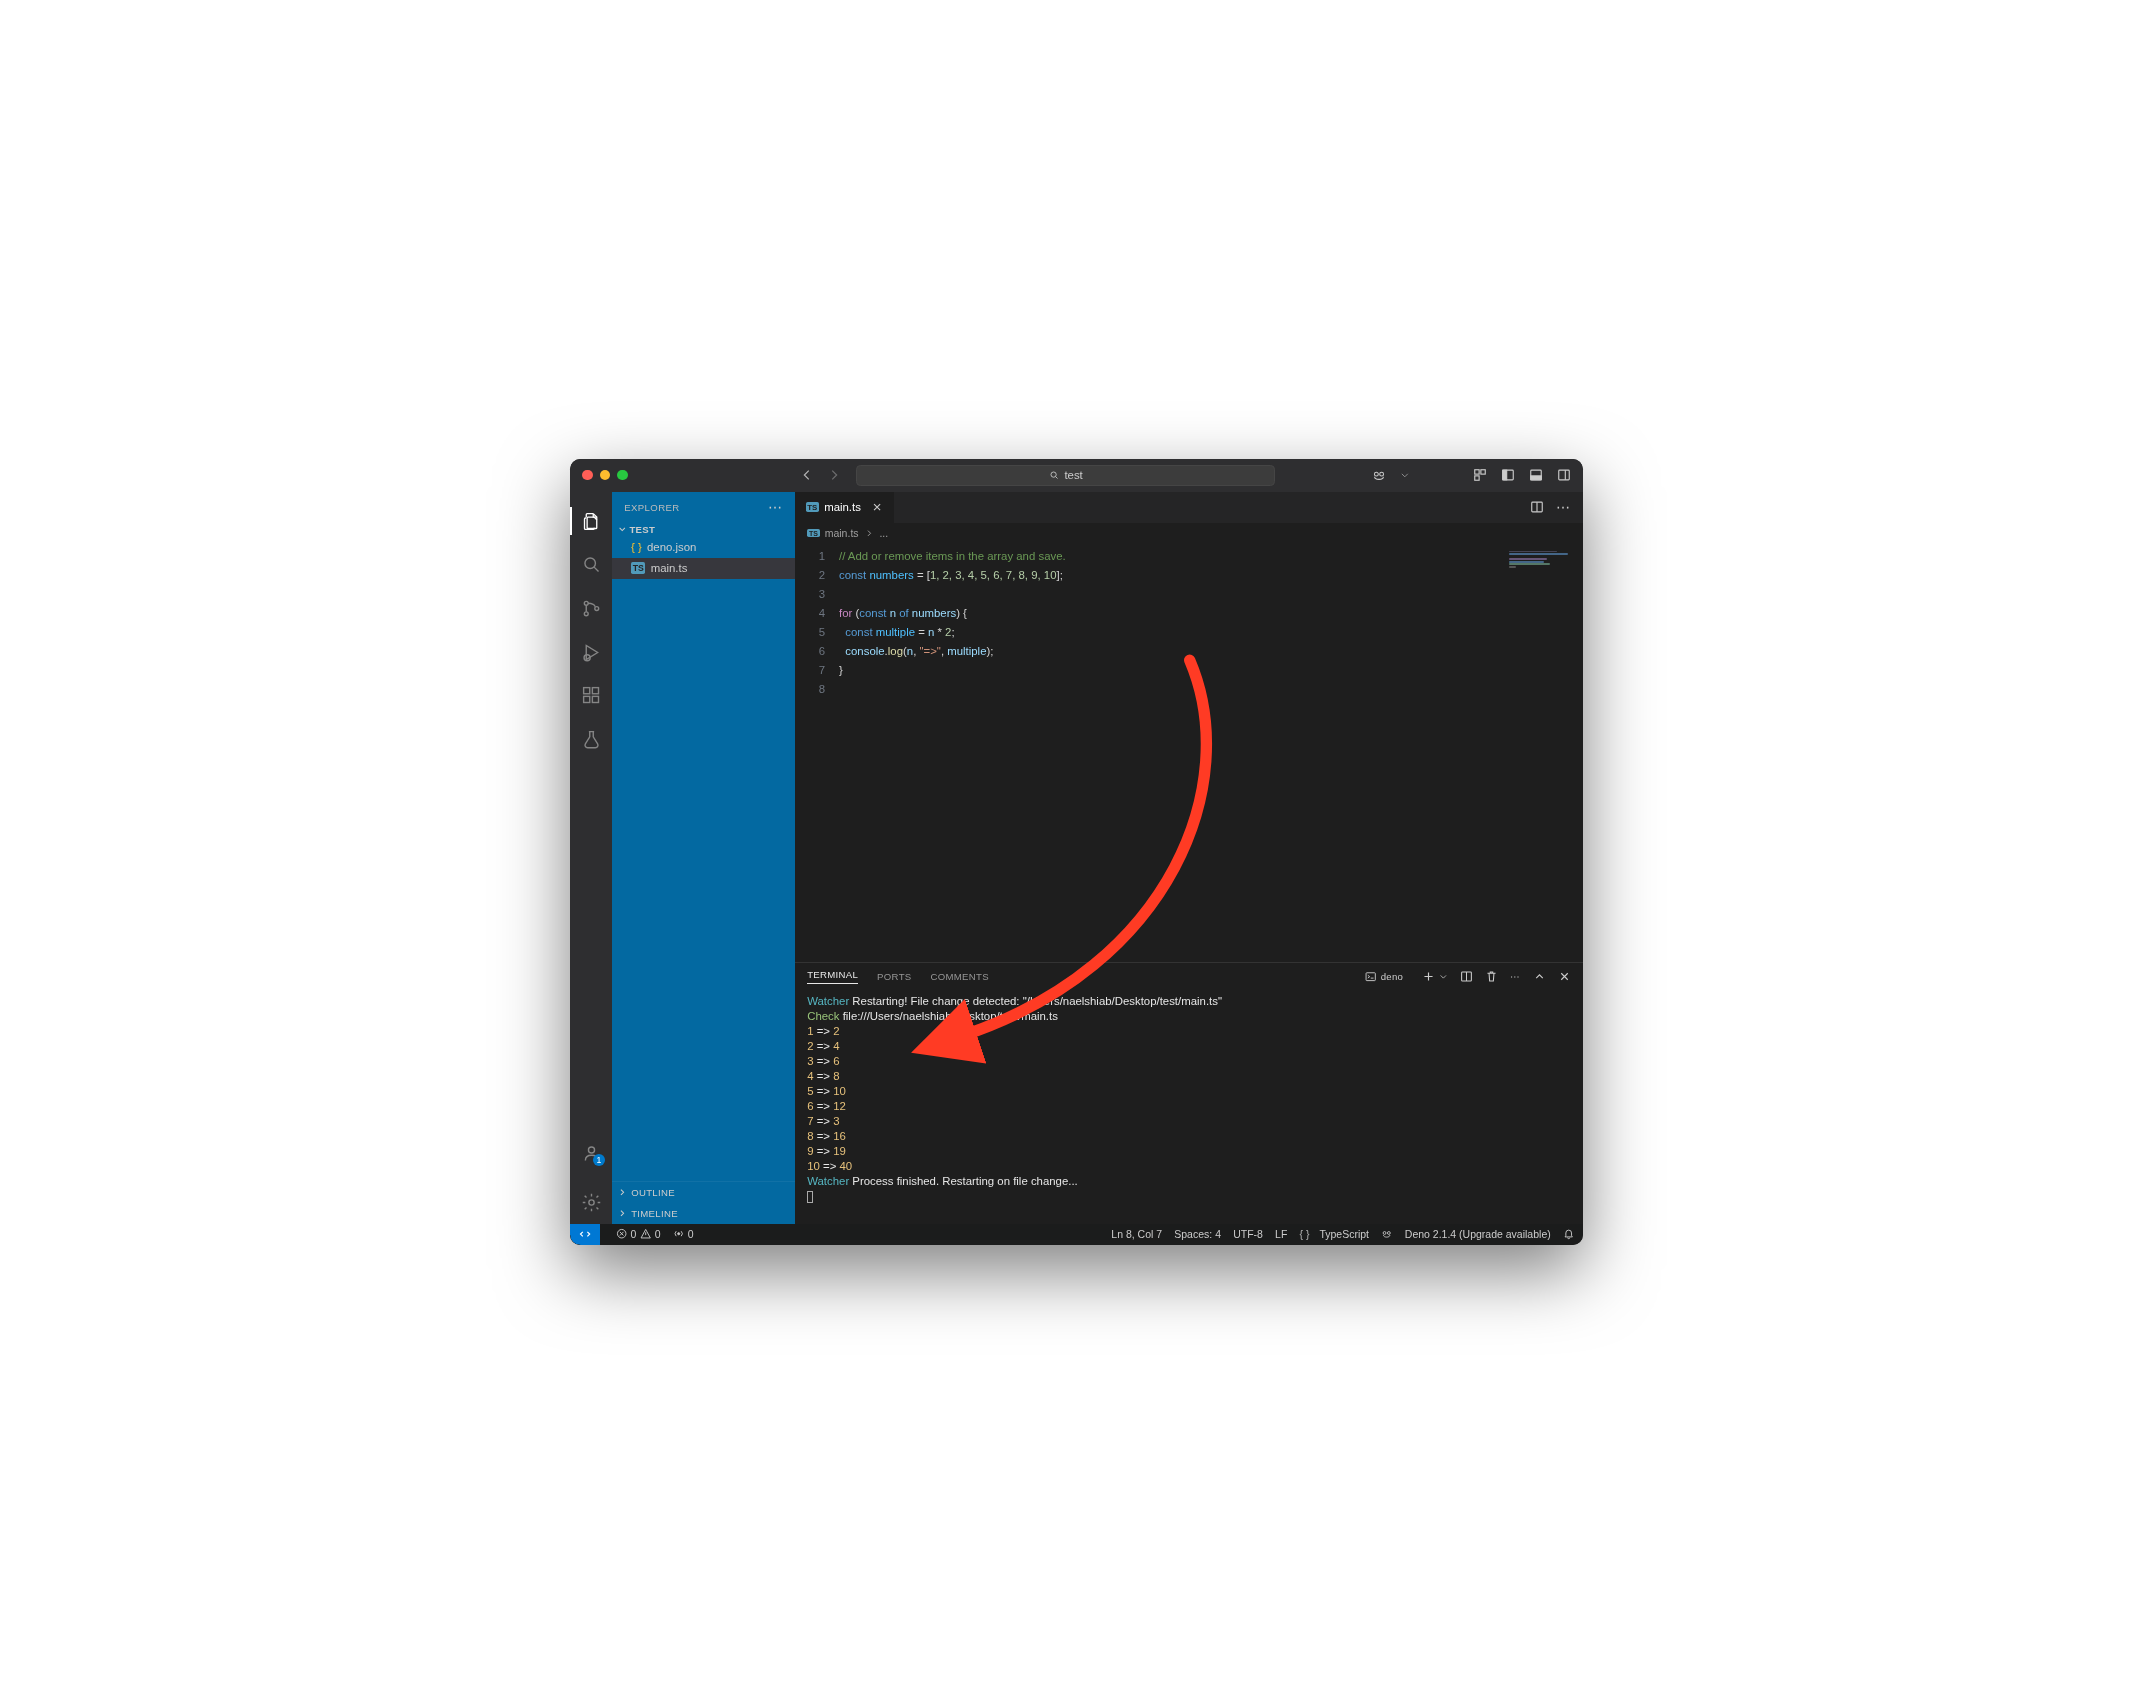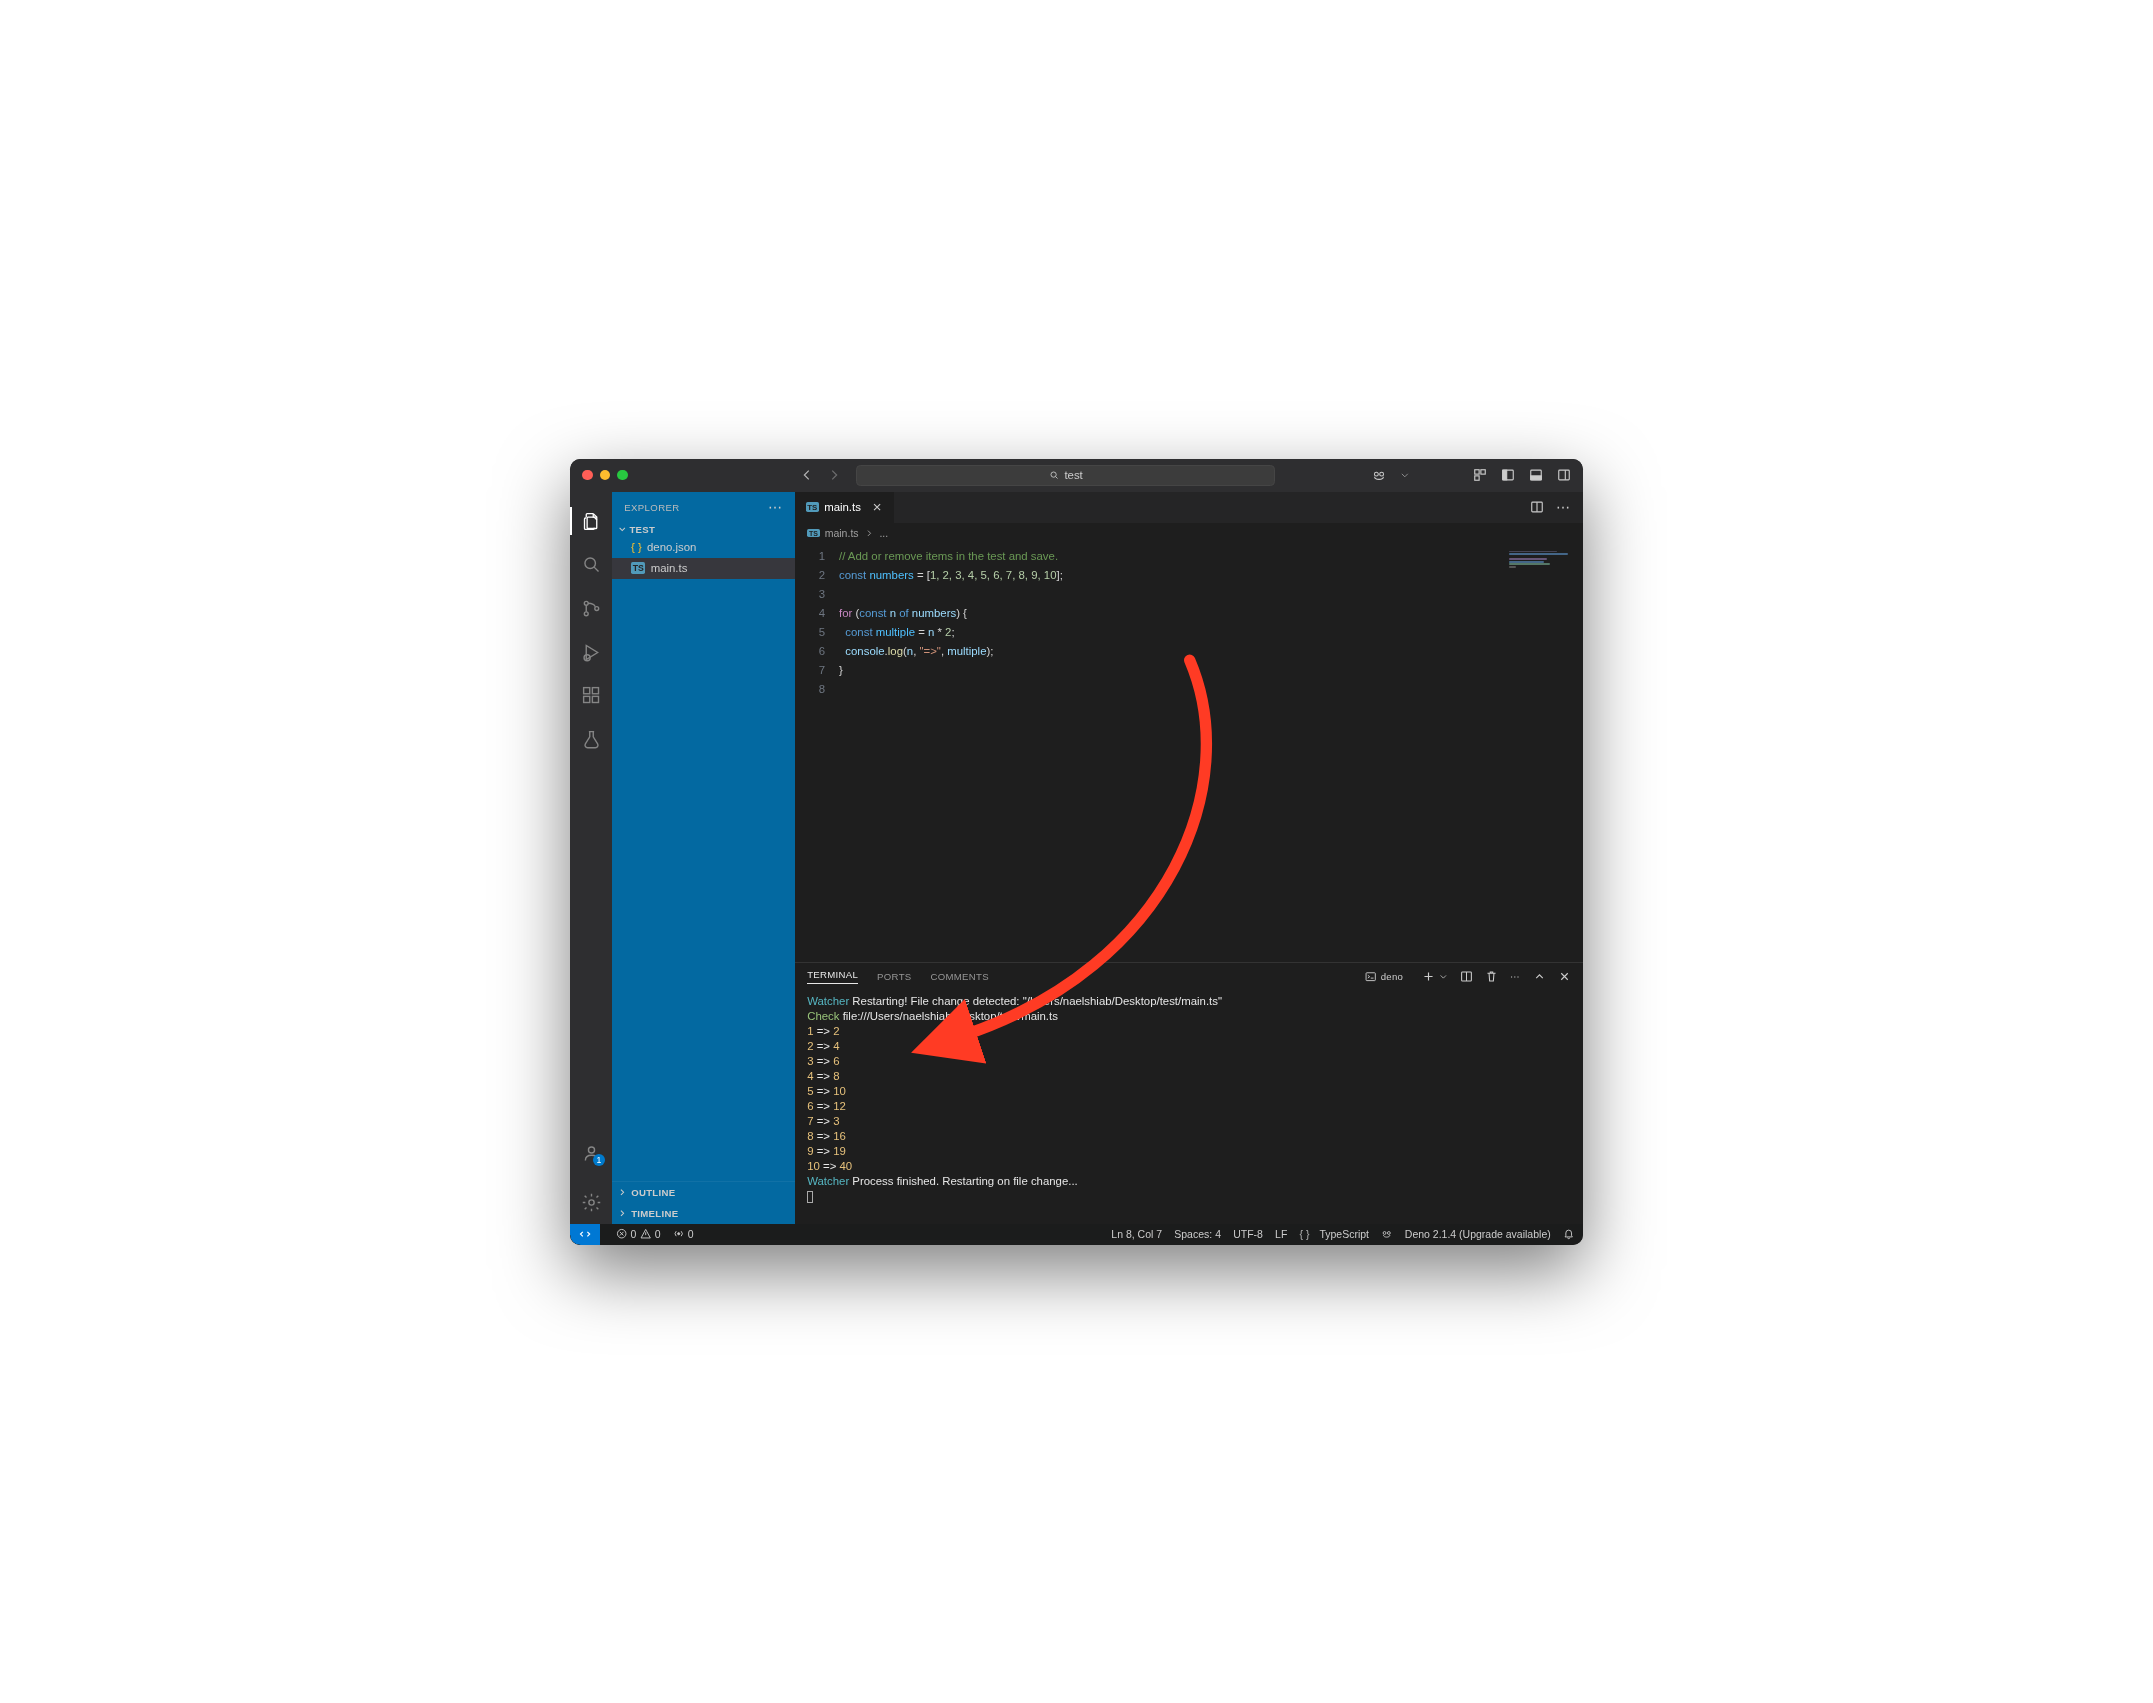--- a/index.html
+++ b/index.html
@@ -27,21 +27,21 @@
 .sb-header{height:31px;display:flex;align-items:center;padding:0 12.2px;font-size:9.6px;letter-spacing:0.4px;color:#bbb;text-transform:uppercase;justify-content:space-between}
 .sb-header .dots{color:#ccc;font-size:14px;letter-spacing:0.9px}
 .folder{padding:1.7px 7px 1.7px 5.2px;font-size:9.6px;font-weight:700;display:flex;align-items:center;gap:1.7px;letter-spacing:0.3px}
 .folder svg{width:10.5px;height:10.5px}
 .tree{font-size:11.4px}
 .tree-item{display:flex;align-items:center;gap:5.2px;height:21px;padding-left:19px}
 .tree-item.selected{background:#37373d}
 .json-ico{color:#fbc02d}
 .ts-ico{color:#519aba}
 .outline-sec{margin-top:auto;border-top:0.9px solid rgba(255,255,255,0.06)}
-.outline-row{height:21px;display:flex;align-items:center;gap:3.5px;padding-left:5.2px;font-size:9.6px;color:#ccc;font-weight:700;letter-spacing:0.3px}
+.outline-row{height:21px;display:flex;align-items:center;gap:3.5px;padding-left:5.2px;font-size:9.6px;color:#ccc;font-weight:400;letter-spacing:0.3px}
 .outline-row svg{width:10.5px;height:10.5px}
 .main{flex:1;display:flex;flex-direction:column;background:#1e1e1e;min-width:0}
 .tabs{height:31px;background:#252526;display:flex;align-items:stretch}
 .tab{display:flex;align-items:center;gap:5.2px;padding:0 10.5px;background:#1e1e1e;color:#fff;font-size:11.4px;border-right:0.9px solid #252526}
 .tab svg.close{width:12.2px;height:12.2px;margin-left:5.2px;color:#ccc}
 .tabs-right{margin-left:auto;display:flex;align-items:center;gap:12.2px;padding-right:12.2px;color:#ccc}
 .tabs-right svg{width:14px;height:14px}
 .breadcrumb{height:21px;display:flex;align-items:center;gap:5.2px;padding-left:12.2px;font-size:10.5px;color:#a0a0a0}
 .editor-area{flex:1;display:flex;position:relative;font-family:Menlo,Monaco,Consolas,monospace;font-size:11.4px;line-height:19px;overflow:hidden}
 .gutter{width:44px;text-align:right;color:#6e7681;padding-right:14px;padding-top:3.5px}
@@ -250,21 +250,21 @@
         <div class="gutter">
           <div>1</div>
           <div>2</div>
           <div>3</div>
           <div>4</div>
           <div>5</div>
           <div>6</div>
           <div>7</div>
           <div>8</div>
         </div>
-        <div class="code"><span class="c-comment">// Add or remove items in the test and save.</span>
+        <div class="code"><span class="c-comment">// Add or remove items in the array and save.</span>
 <span class="c-kw2">const</span><span class="c-type"> numbers</span><span class="c-punc"> = [</span><span class="c-num">1, 2, 3, 4, 5, 6, 7, 8, 9, 10</span><span class="c-punc">];</span>
 
 <span class="c-kw">for</span><span class="c-punc"> (</span><span class="c-kw2">const</span><span class="c-var"> n </span><span class="c-kw2">of</span><span class="c-var"> numbers</span><span class="c-punc">) {</span>
   <span class="c-kw2">const</span><span class="c-type"> multiple</span><span class="c-punc"> = </span><span class="c-var">n</span><span class="c-op"> * </span><span class="c-num">2</span><span class="c-punc">;</span>
   <span class="c-var">console</span><span class="c-punc">.</span><span class="c-fn">log</span><span class="c-punc">(</span><span class="c-var">n</span><span class="c-punc">, </span><span class="c-str">"=&gt;"</span><span class="c-punc">, </span><span class="c-var">multiple</span><span class="c-punc">);</span>
 <span class="c-punc">}</span>
 </div>
         <div class="minimap">
           <div class="mm-line" style="background:#445;width:70%"></div>
           <div class="mm-line" style="background:#468;width:85%"></div>

